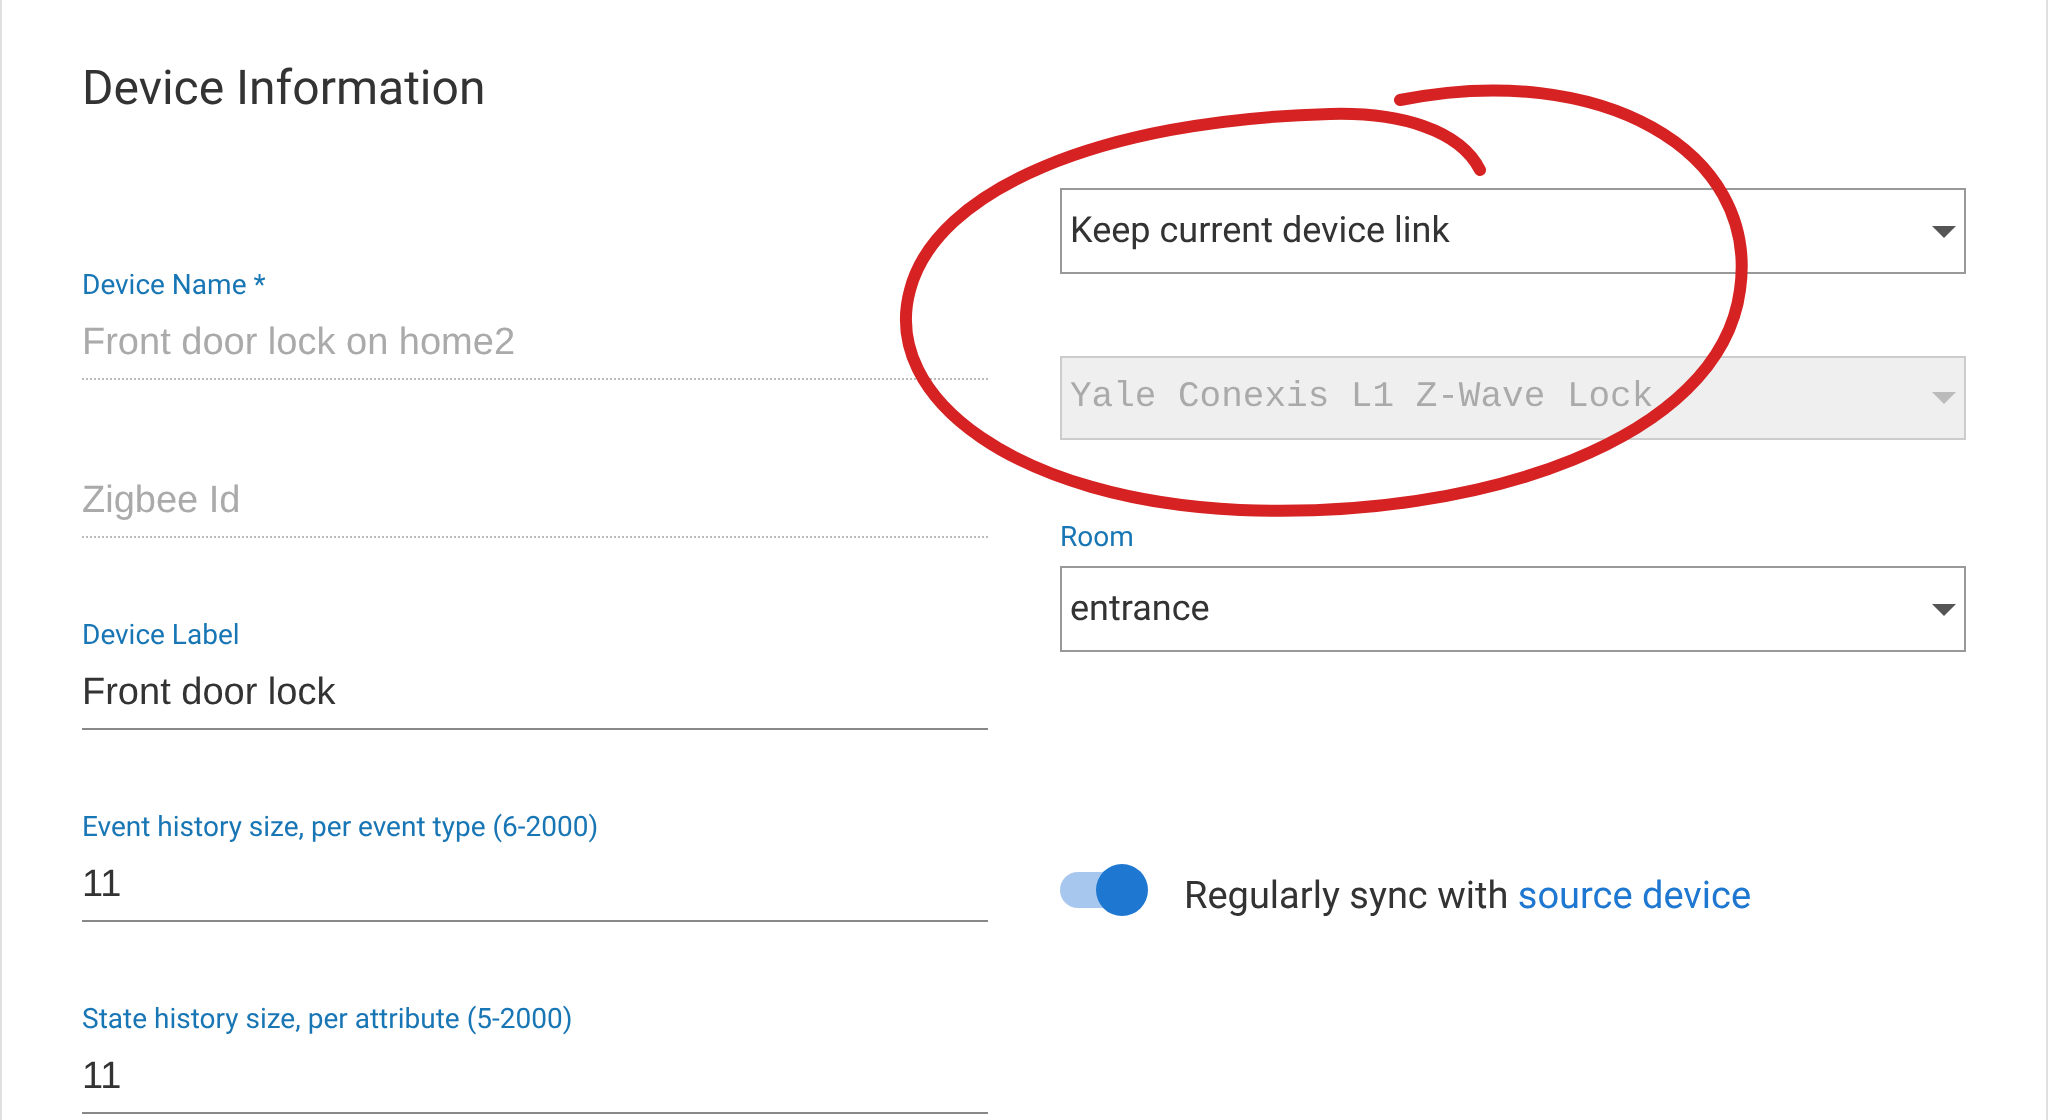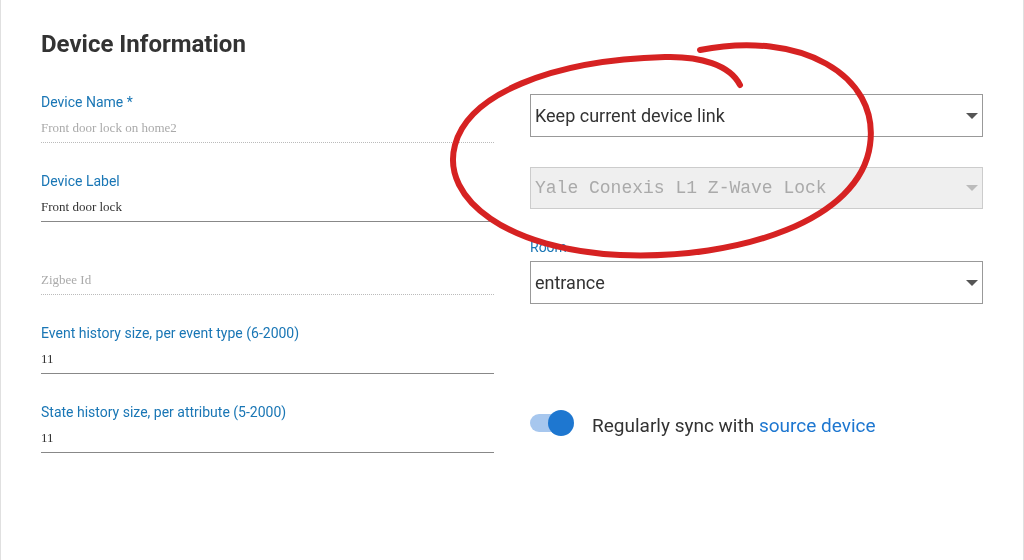--- a/index.html
+++ b/index.html
@@ -12,46 +12,45 @@
       overflow: hidden;
     }
     .page {
       border-left: 1px solid #e0e0e0;
       border-right: 1px solid #e0e0e0;
       height: 100%;
       padding: 30px 40px;
     }
     .section-title {
       font-size: 24px;
-      font-weight: 700;
+      font-weight: 400;
       color: #333;
       margin-bottom: 36px;
     }
     .columns {
       display: flex;
       gap: 36px;
     }
     .col { flex: 1; min-width: 0; }
-    .field { margin-bottom: 30px; }
+    .field { margin-bottom: 30px; margin-top: 41px; }
     .field-label {
       font-size: 14px;
       color: #1976b5;
       margin-bottom: 6px;
       display: block;
     }
     .text-input {
       width: 100%;
-      font-size: 13px;
+      font-size: 19px;
       color: #333;
       border: none;
       border-bottom: 1px solid #888;
       padding: 4px 0 6px 0;
       background: transparent;
       outline: none;
-      font-family: Liberation Serif, serif;
     }
     .text-input.placeholder-style {
       border-bottom: 1px dotted #bbb;
     }
     .text-input::placeholder { color: #aaa; }
     .select-box {
       width: 100%;
       font-size: 18px;
       color: #333;
       border: 1px solid #999;
@@ -123,27 +122,27 @@
   <h2 class="section-title">Device Information</h2>
 
   <div class="columns">
 
     <div class="col">
       <div class="field">
         <label class="field-label">Device Name *</label>
         <input class="text-input placeholder-style" type="text" style="color: rgb(170, 170, 170);" value="Front door lock on home2">
       </div>
 
+      <div class="field" style="margin-top:46px;">
+        <input class="text-input placeholder-style" type="text" style="color: rgb(170, 170, 170);" placeholder="Zigbee Id">
+      </div>
+
       <div class="field">
         <label class="field-label">Device Label</label>
         <input class="text-input" type="text" value="Front door lock" style="">
-      </div>
-
-      <div class="field" style="margin-top:46px;">
-        <input class="text-input placeholder-style" type="text" style="color: rgb(170, 170, 170);" placeholder="Zigbee Id">
       </div>
 
       <div class="field">
         <label class="field-label">Event history size, per event type (6-2000)</label>
         <input class="text-input" type="text" value="11" style="">
       </div>
 
       <div class="field">
         <label class="field-label">State history size, per attribute (5-2000)</label>
         <input class="text-input" type="text" value="11" style="">

